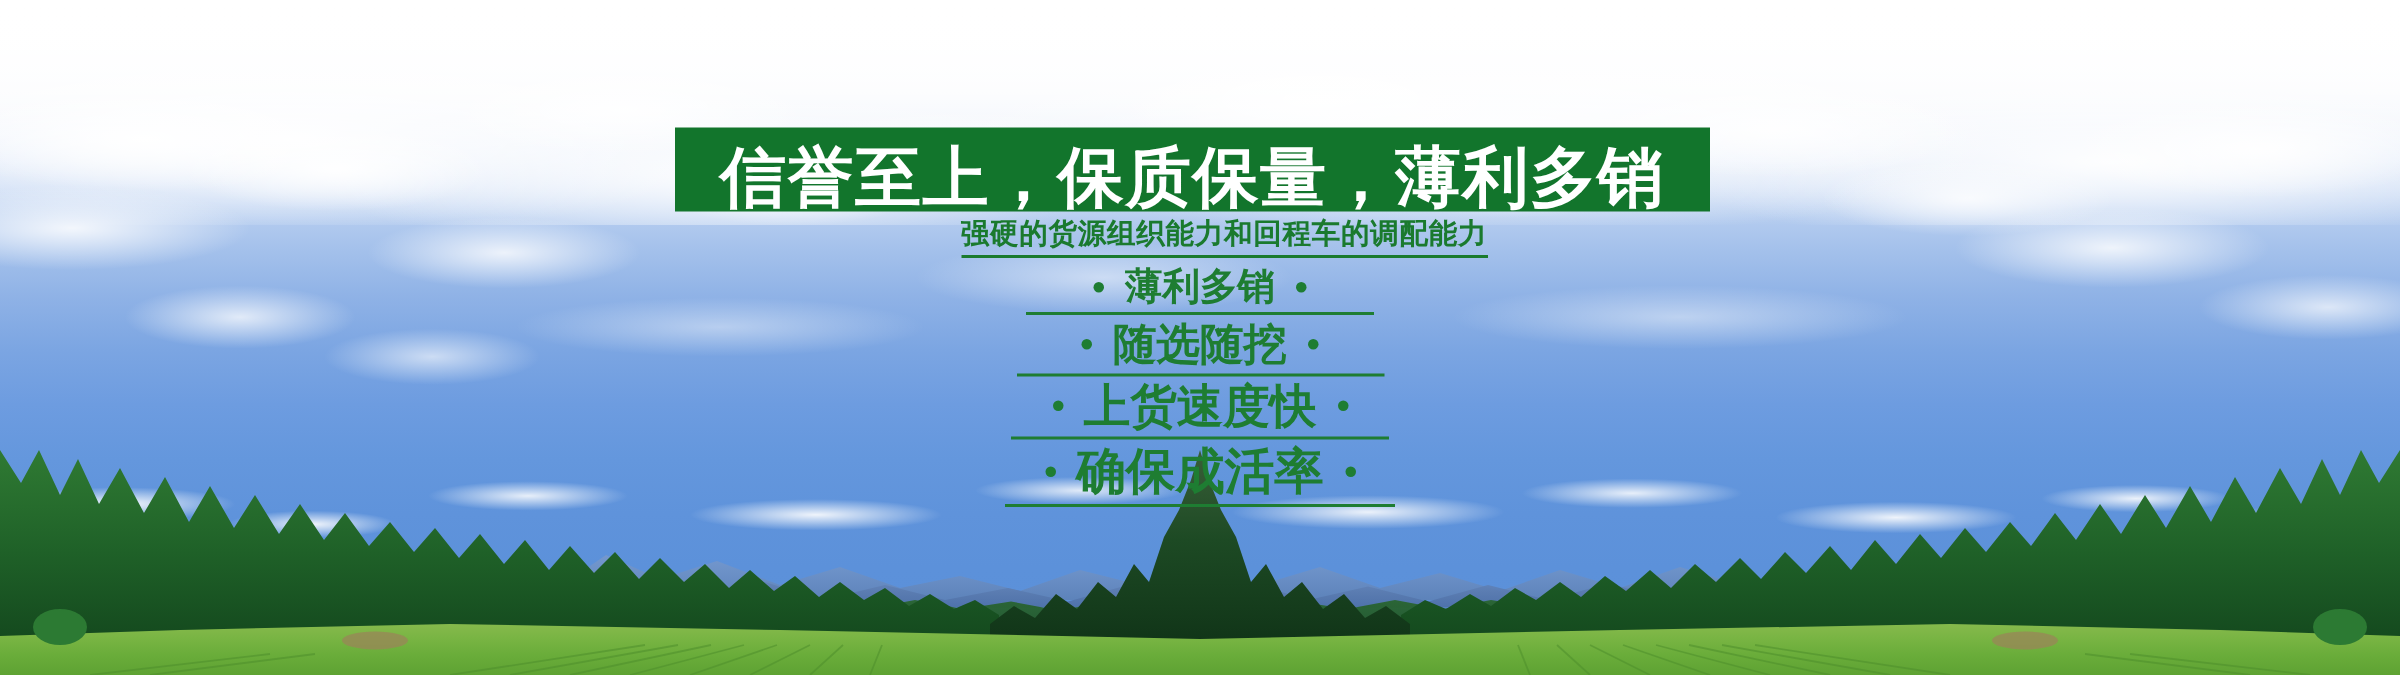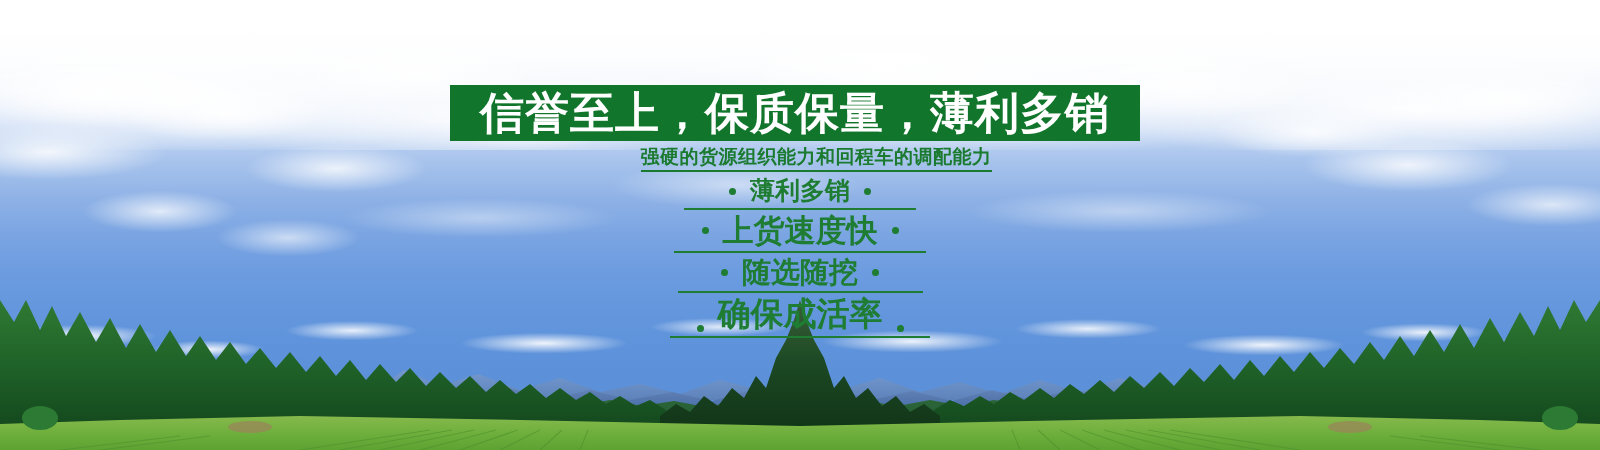--- a/index.html
+++ b/index.html
@@ -97,21 +97,21 @@
   
   .content {
     position:absolute; left:0; top:0; width:1600px; height:450px;
   }
 
   .headline-band {
     position:absolute;
     left:450px; top:85px;
     width:690px; height:56px;
     background:#12752c;
-    display:flex; align-items:center; justify-content:center;
+    display:flex; align-items:flex-end; justify-content:center;
   }
   .headline-text {
     color:#ffffff;
     font-size:44px;
     font-weight:bold;
     letter-spacing:1px;
     line-height:1;
     white-space:nowrap;
     font-family:"DejaVu Sans","Liberation Sans",sans-serif;
   }
@@ -159,21 +159,21 @@
     line-height:1.05;
     white-space:nowrap;
     padding:0 14px;
     font-family:"DejaVu Sans","Liberation Sans",sans-serif;
   }
 
   .r0 { width:232px; } .r0 .feature-label { font-size:25px; }
   .r1 { width:238px; } .r1 .feature-label { font-size:27px; }
   .r2 { width:245px; } .r2 .feature-label { font-size:29px; }
   .r3 { width:252px; } .r3 .feature-label { font-size:31px; }
-  .r4 { width:260px;align-items:flex-end; } .r4 .feature-label { font-size:33px; }
+  .r4 { width:260px; } .r4 .feature-label { font-size:33px; }
 </style>
 </head>
 <body>
 
 <div class="banner">
 
   <div class="sky"></div>
   <div class="haze"></div>
   <div class="clouds"></div>
   <div class="cloud-band"></div>
@@ -288,29 +288,29 @@
 
     <div class="feature-list">
 
       <div class="feature-row r0">
         <span class="feature-dot"></span>
         <span class="feature-label">薄利多销</span>
         <span class="feature-dot"></span>
       </div>
 
 
+      <div class="feature-row r2">
+        <span class="feature-dot"></span>
+        <span class="feature-label">随选随挖</span>
+        <span class="feature-dot"></span>
+      </div>
+
       <div class="feature-row r3">
         <span class="feature-dot"></span>
         <span class="feature-label">上货速度快</span>
-        <span class="feature-dot"></span>
-      </div>
-
-      <div class="feature-row r2">
-        <span class="feature-dot"></span>
-        <span class="feature-label">随选随挖</span>
         <span class="feature-dot"></span>
       </div>
 
       <div class="feature-row r4">
         <span class="feature-dot"></span>
         <span class="feature-label">确保成活率</span>
         <span class="feature-dot"></span>
       </div>
 
     </div>

